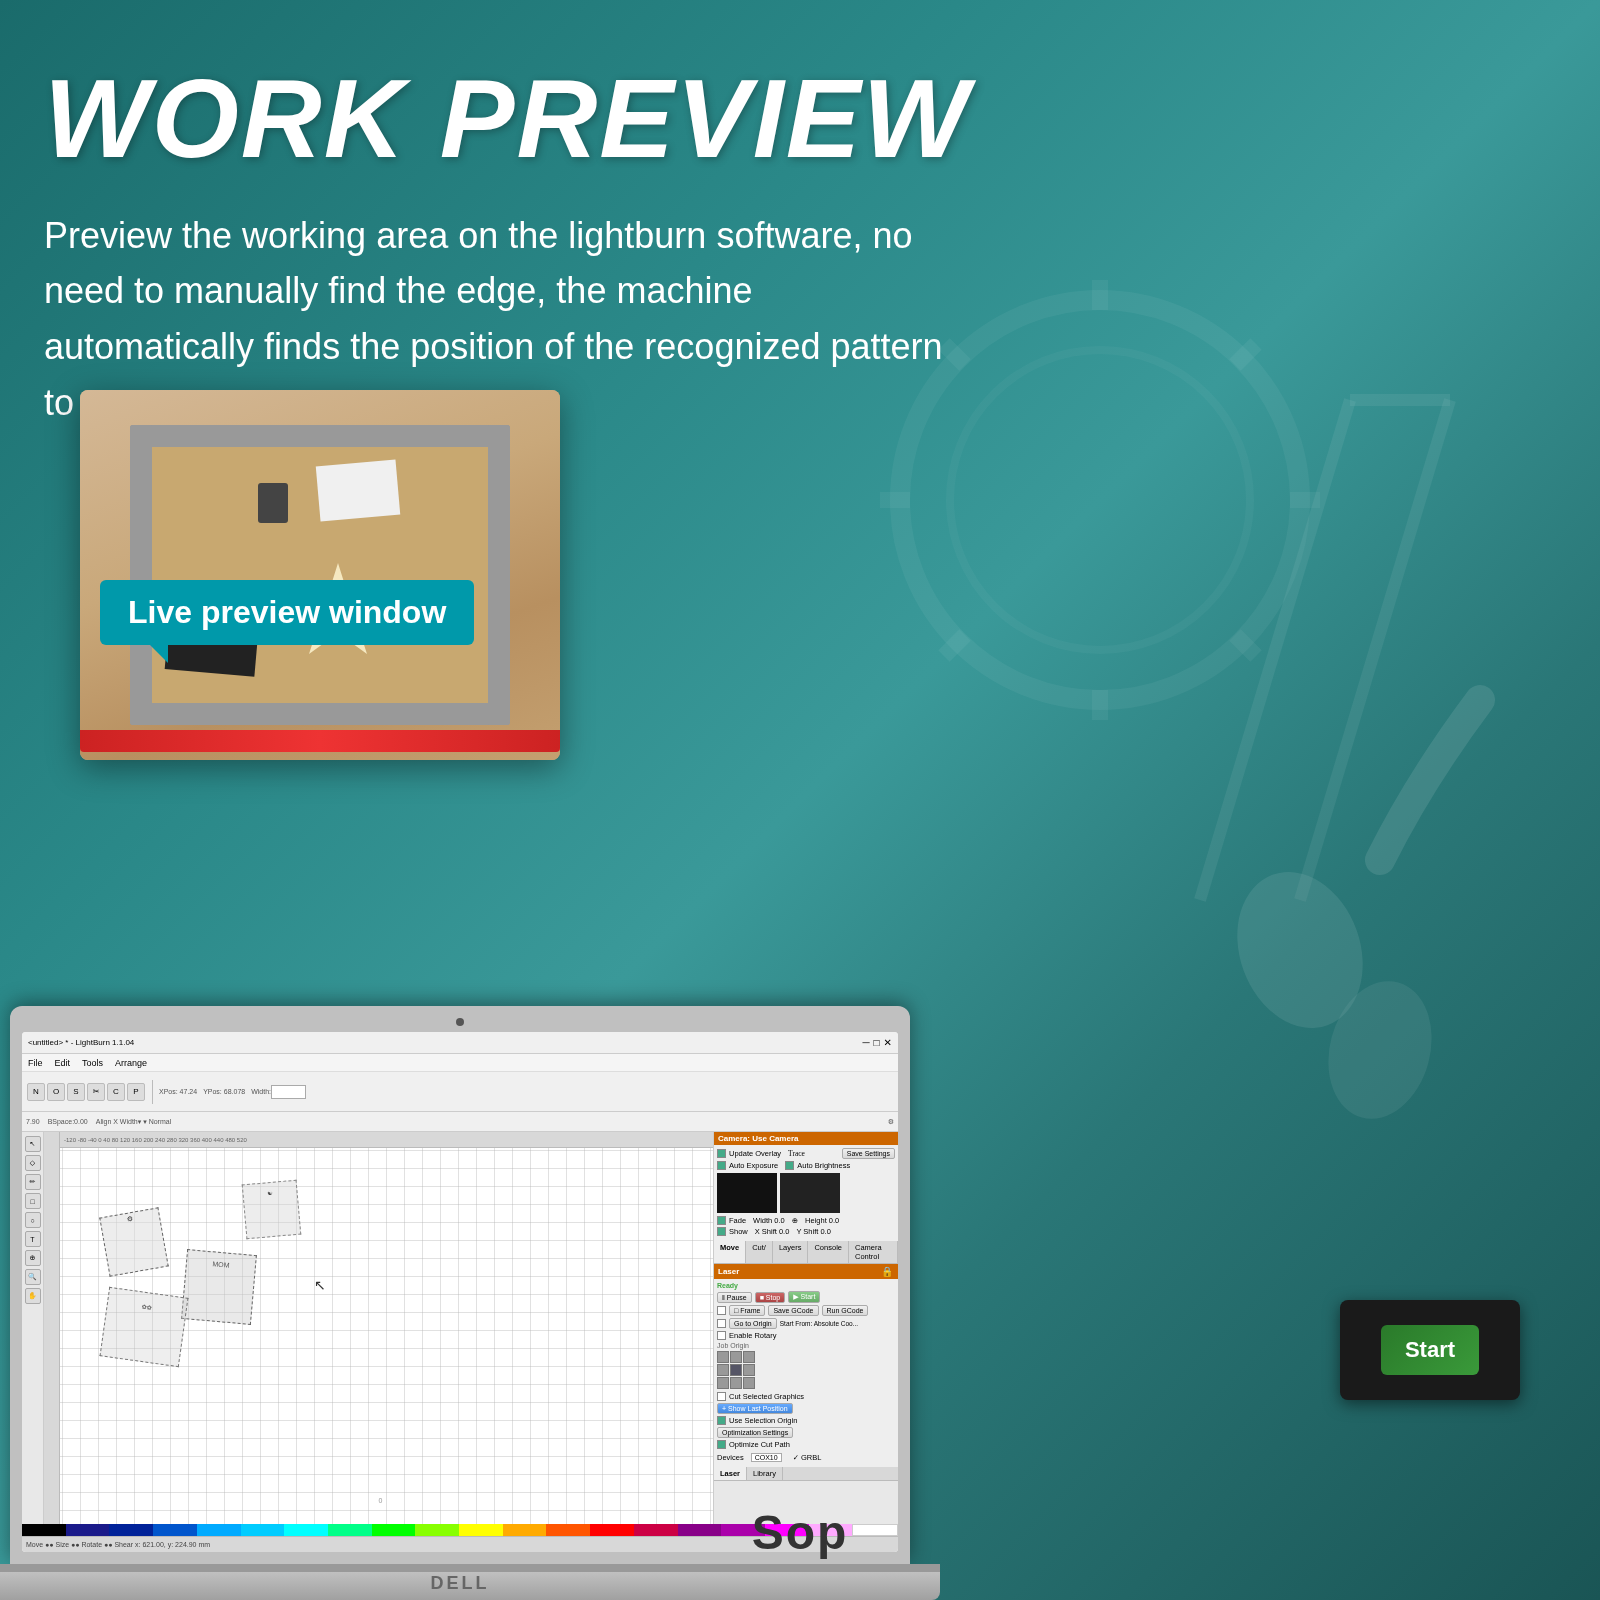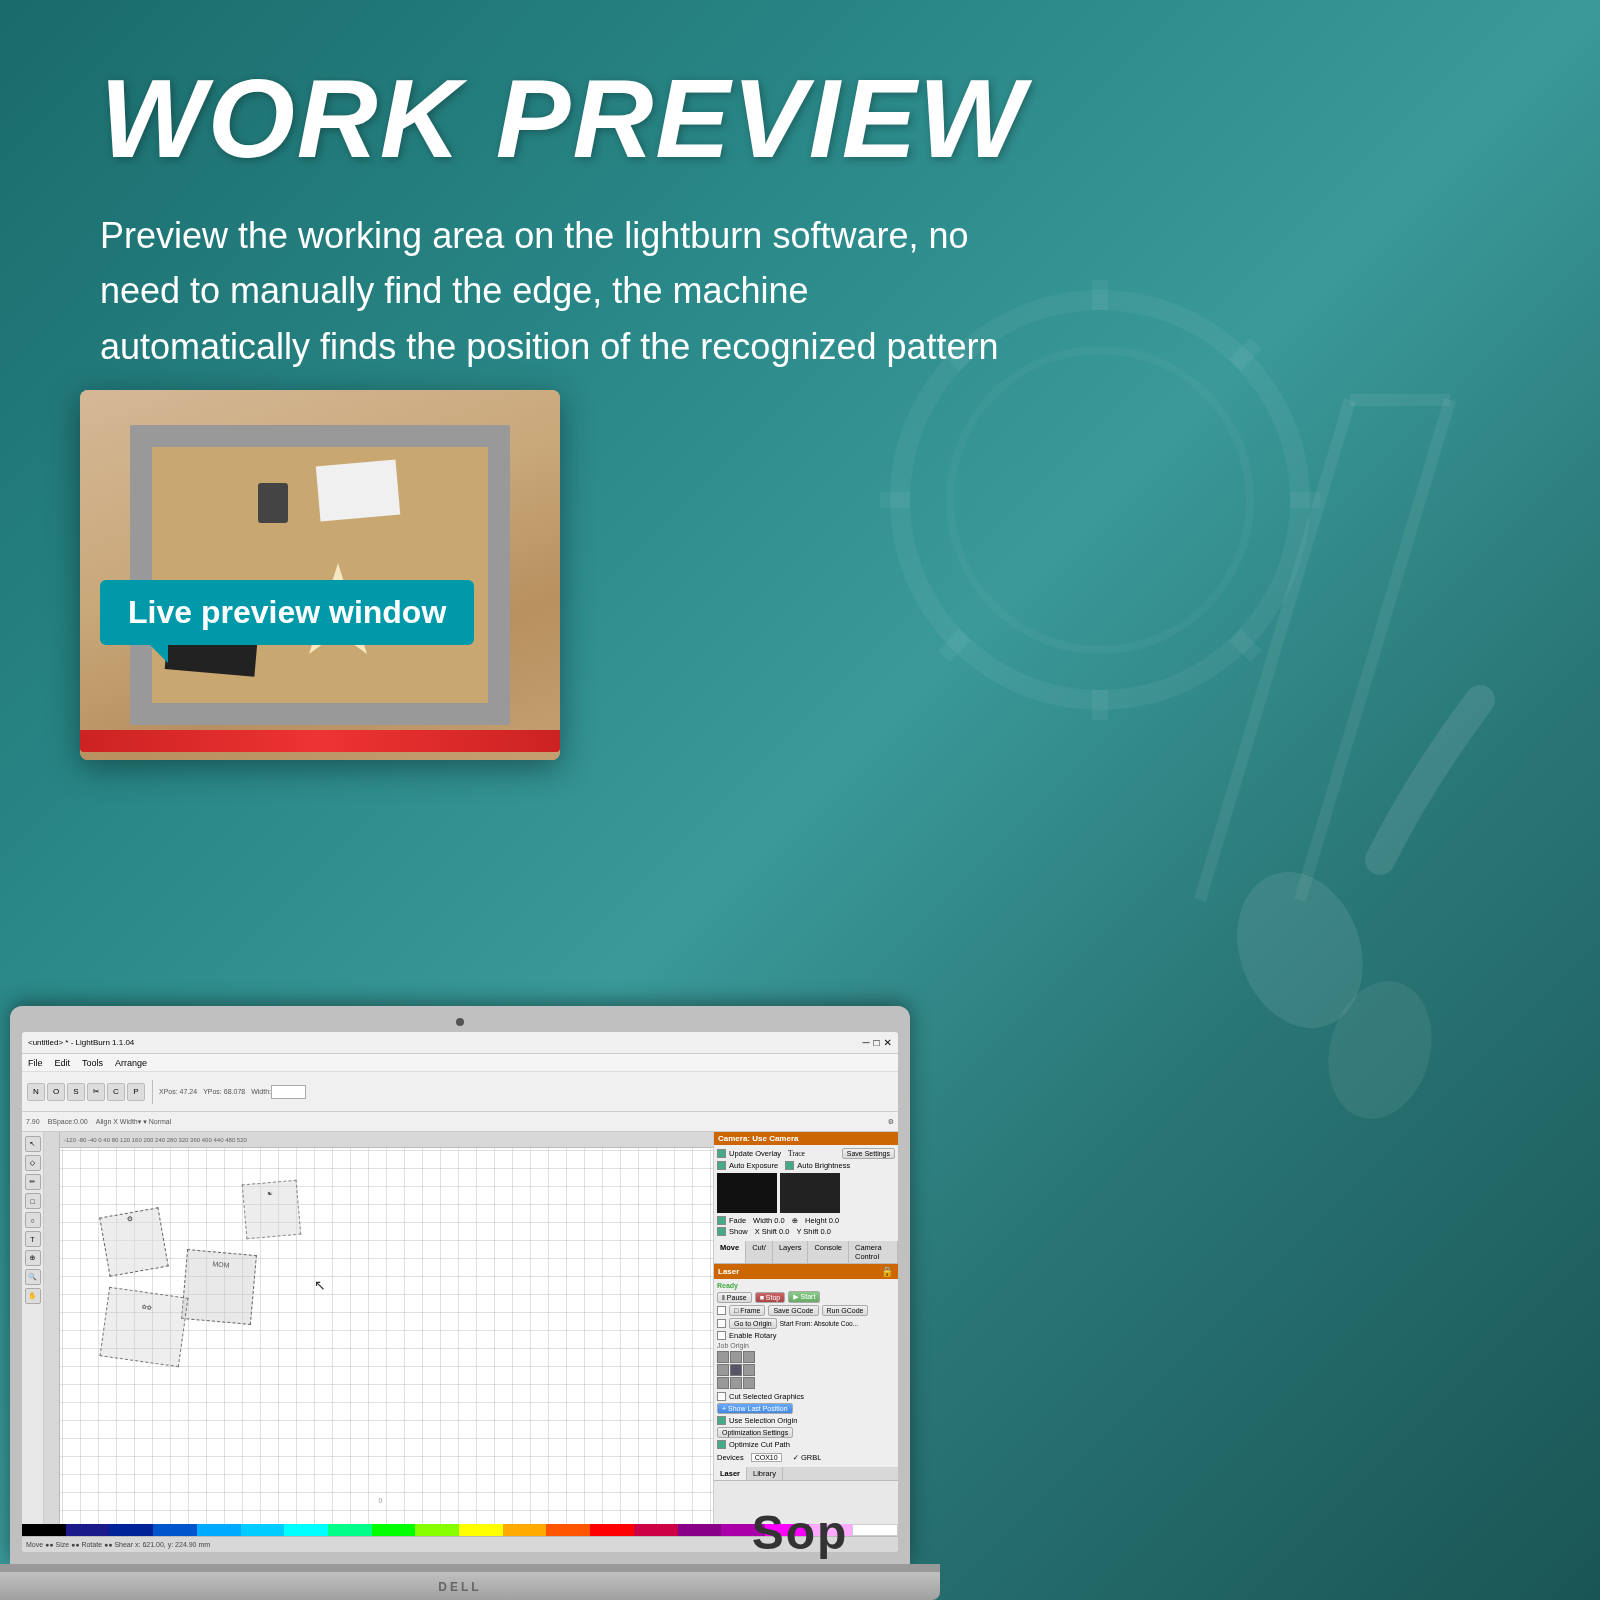--- a/index.html
+++ b/index.html
@@ -29,21 +29,21 @@
 
     .content-wrapper {
       position: relative;
       z-index: 10;
       width: 1600px;
       height: 1600px;
     }
 
     
     .header {
-      padding: 60px 80px 20px 100px;
+      padding: 60px 80px 20px 44px;
     }
 
     .main-title {
       font-size: 112px;
       font-weight: 900;
       font-style: italic;
       color: white;
       line-height: 1.05;
       text-shadow: 2px 2px 8px rgba(0,0,0,0.3);
       letter-spacing: 2px;
@@ -394,21 +394,21 @@
       background: linear-gradient(180deg, #c0c0c0, #a0a0a0);
       border-radius: 0 0 8px 8px;
       position: relative;
     }
 
     .laptop-brand {
       position: absolute;
       bottom: 6px;
       left: 50%;
       transform: translateX(-50%);
-      font-size: 12px;
+      font-size: 18px;
       font-weight: bold;
       color: #666;
       letter-spacing: 3px;
     }
 
     .laptop-hinge {
       width: 960px;
       margin: 0 auto;
       height: 8px;
       background: #999;
@@ -739,18 +739,23 @@
           </div>
         </div>
       </div>
     </div>
     <div class="laptop-hinge"></div>
     <div class="laptop-base">
       <span class="laptop-brand">DELL</span>
     </div>
   </div>
 
+  <div class="right-device">
+    <div class="device-box">
+      <div class="device-start-btn">Start</div>
+    </div>
+  </div>
 
   <div class="bottom-text">
     <span class="sop-label">Sop</span>
   </div>
 
 </div>
 
 </body></html>

